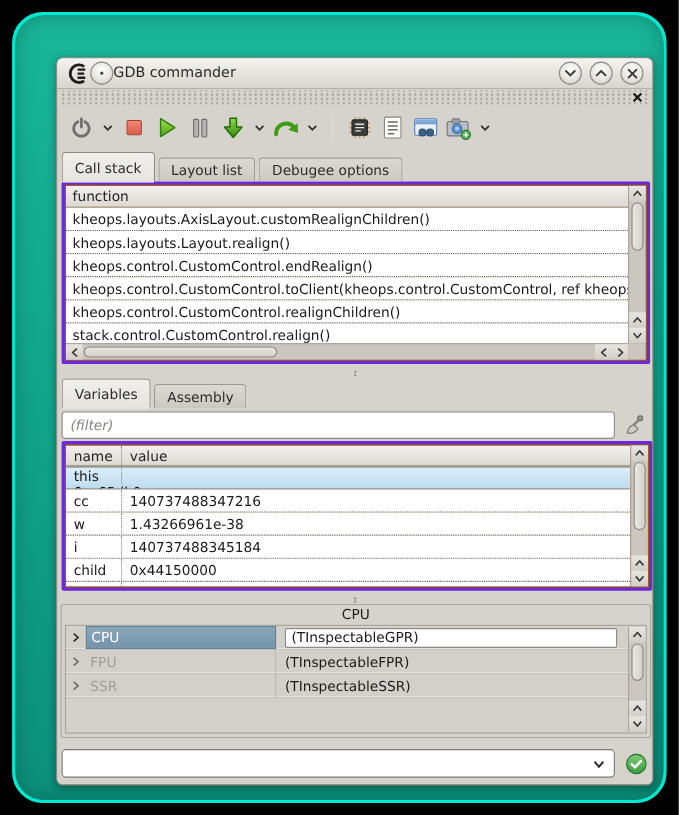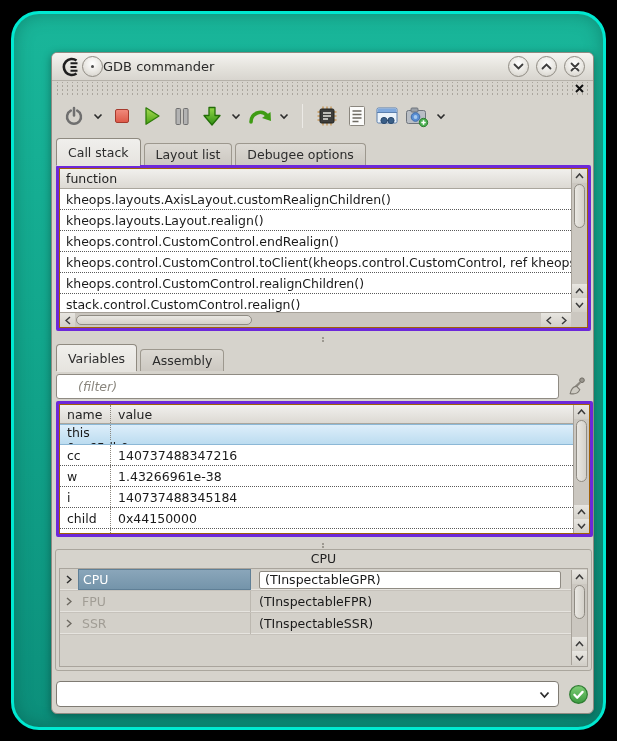--- a/index.html
+++ b/index.html
@@ -102,21 +102,21 @@
     background:linear-gradient(180deg,#e9e7e2,#d4d1ca); border:1px solid #8f8b83; }
   .corner { position:absolute; right:1px; bottom:1px; width:16px; height:15px; background:#cbc7c0; }
   
   .splitter { position:absolute; left:4px; right:4px; height:9px;
     display:flex; align-items:center; justify-content:center; }
   .splitter span { width:2px; height:2px; background:#8a867e; border-radius:50%; margin:0 1px; box-shadow:0 3px 0 #8a867e; }
   
   .filter-row { position:absolute; left:4px; right:4px; display:flex; align-items:center; gap:6px; }
   .filter-input {
     flex:1; height:25px; background:#fff; border:1px solid #8f8b83; border-radius:3px;
-    padding:0 21px; font:italic 12.5px "DejaVu Sans",sans-serif; color:#8a867e; outline:none;
+    padding:0 7px; font:italic 12.5px "DejaVu Sans",sans-serif; color:#8a867e; outline:none;
   }
   .filter-input::placeholder { color:#8a867e; font-style:italic; }
   
   .var-header { height:19px; background:linear-gradient(180deg,#f1f0ed,#dcd9d3);
     border-bottom:1px solid #aaa69d; display:flex; color:#222; }
   .var-header .c-name { width:51px; padding-left:7px; border-right:1px dotted #8a867e; display:flex; align-items:center;}
   .var-header .c-val { padding-left:7px; display:flex; align-items:center;}
   .var-row { height:21px; display:flex; border-bottom:1px dotted #5a5a5a; background:#fff; overflow:hidden;}
   .var-row .c-name { width:51px; padding-left:7px; border-right:1px dotted #8a867e; display:flex; align-items:center;}
   .var-row .c-val { padding-left:7px; display:flex; align-items:center; white-space:nowrap;}

